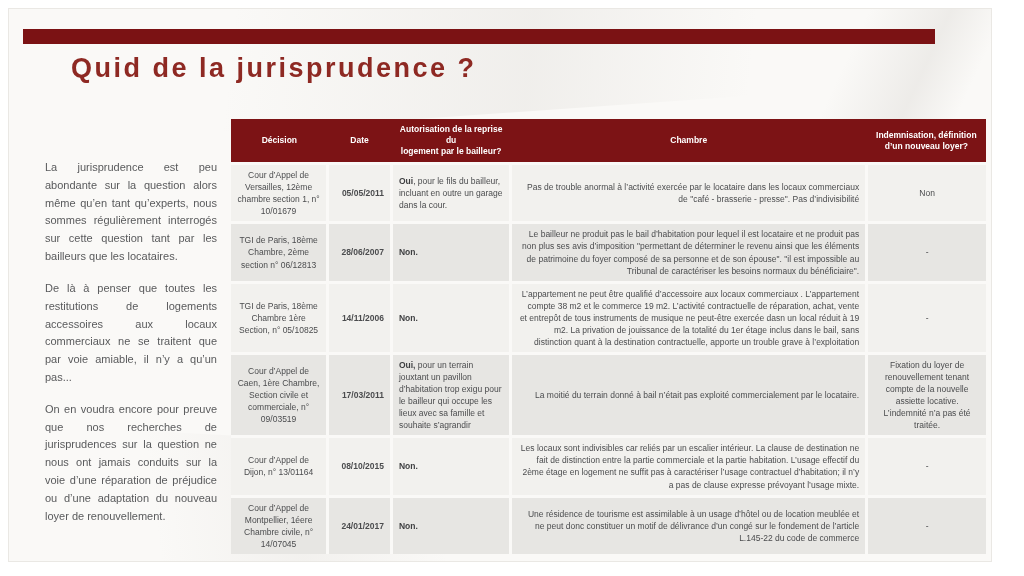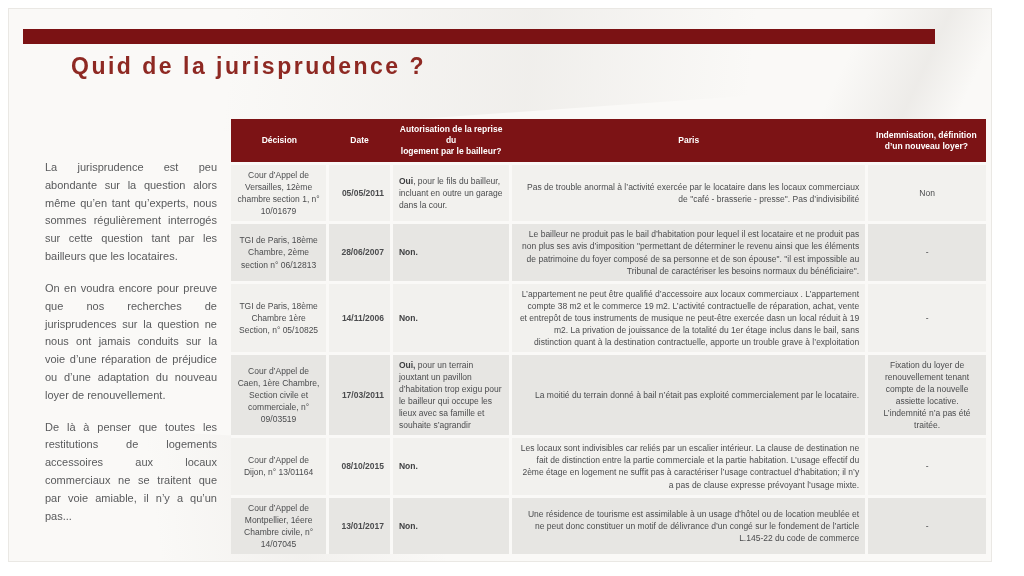--- a/index.html
+++ b/index.html
@@ -19,21 +19,21 @@
   .s2{left:600px;top:-30px;width:500px;height:400px;
       background:linear-gradient(115deg,rgba(180,175,168,0) 40%,rgba(180,175,168,.18) 52%,rgba(180,175,168,0) 60%);}
   .s3{left:-60px;top:430px;width:700px;height:160px;
       background:linear-gradient(80deg,rgba(188,183,176,0) 30%,rgba(188,183,176,.12) 50%,rgba(188,183,176,0) 70%);
       transform:rotate(3deg);}
 
   .topbar{position:absolute;left:14px;top:20px;width:912px;height:15px;background:#7b1214;}
 
   .title{
     position:absolute;left:62px;top:44px;margin:0;
-    font-size:23px;font-weight:600;letter-spacing:2.5px;color:#8e2923;white-space:nowrap;
+    font-size:27px;font-weight:600;letter-spacing:2.5px;color:#8e2923;white-space:nowrap;
   }
 
   .logo{position:absolute;left:862px;top:38px;line-height:1.12;}
   .logo-1{font-size:17px;font-weight:700;color:#8e2726;letter-spacing:.5px;
           margin-left:7px;transform:scaleX(.9);transform-origin:left;}
   .logo-2{font-size:14px;font-weight:700;color:#6e7073;letter-spacing:.5px;
           transform:scaleX(.9);transform-origin:left;}
 
   .intro{
     position:absolute;left:36px;top:150px;width:172px;
@@ -73,39 +73,39 @@
   <div class="streak s2"></div>
   <div class="streak s3"></div>
 
   <div class="topbar"></div>
 
   <h1 class="title">Quid de la jurisprudence ?</h1>
 
 
   <div class="intro">
     <p>La jurisprudence est peu abondante sur la question alors même qu’en tant qu’experts, nous sommes régulièrement interrogés sur cette question tant par les bailleurs que les locataires.</p>
+    <p>De là à penser que toutes les restitutions de logements accessoires aux locaux commerciaux ne se traitent que par voie amiable, il n’y a qu’un pas...</p>
     <p>On en voudra encore pour preuve que nos recherches de jurisprudences sur la question ne nous ont jamais conduits sur la voie d’une réparation de préjudice ou d’une adaptation du nouveau loyer de renouvellement.</p>
-    <p>De là à penser que toutes les restitutions de logements accessoires aux locaux commerciaux ne se traitent que par voie amiable, il n’y a qu’un pas...</p>
   </div>
 
   <table class="juris">
     <colgroup>
       <col style="width:94px">
         <col style="width:62px">
         <col style="width:116px">
         <col style="width:346px">
         <col style="width:116px">
     </colgroup>
     <thead>
       <tr>
         <th>Décision</th>
         <th>Date</th>
         <th>Autorisation de la reprise du
 logement par le bailleur?</th>
-        <th>Paris</th>
+        <th>Chambre</th>
         <th>Indemnisation, définition
 d’un nouveau loyer?</th>
       </tr>
     </thead>
     <tbody id="tbody">
         <tr class="plain">
     <td class="c-dec"><span>Cour d’Appel de Versailles, 12ème chambre section 1, n° 10/01679</span></td>
     <td class="c-date"><span>05/05/2011</span></td>
     <td class="c-auth"><b>Oui</b><span>, pour le fils du bailleur, incluant en outre un garage dans la cour.</span></td>
     <td class="c-mot"><span>Pas de trouble anormal à l’activité exercée par le locataire dans les locaux commerciaux de "café - brasserie - presse". Pas d’indivisibilité</span></td>
@@ -134,20 +134,20 @@
   </tr>
         <tr class="plain">
     <td class="c-dec"><span>Cour d’Appel de Dijon, n° 13/01164</span></td>
     <td class="c-date"><span>08/10/2015</span></td>
     <td class="c-auth"><b>Non.</b><span></span></td>
     <td class="c-mot"><span>Les locaux sont indivisibles car reliés par un escalier intérieur. La clause de destination ne fait de distinction entre la partie commerciale et la partie habitation. L’usage effectif du 2ème étage en logement ne suffit pas à caractériser l’usage contractuel d’habitation; il n’y a pas de clause expresse prévoyant l’usage mixte.</span></td>
     <td class="c-ind"><span>-</span></td>
   </tr>
         <tr class="shade">
     <td class="c-dec"><span>Cour d’Appel de Montpellier, 1éere Chambre civile, n° 14/07045</span></td>
-    <td class="c-date"><span>13/01/2017</span></td>
+    <td class="c-date"><span>24/01/2017</span></td>
     <td class="c-auth"><b>Non.</b><span></span></td>
     <td class="c-mot"><span>Une résidence de tourisme est assimilable à un usage d’hôtel ou de location meublée et ne peut donc constituer un motif de délivrance d’un congé sur le fondement de l’article L.145-22 du code de commerce</span></td>
     <td class="c-ind"><span>-</span></td>
   </tr>
       </tbody>
   </table>
 </div>
 
 </body></html>

